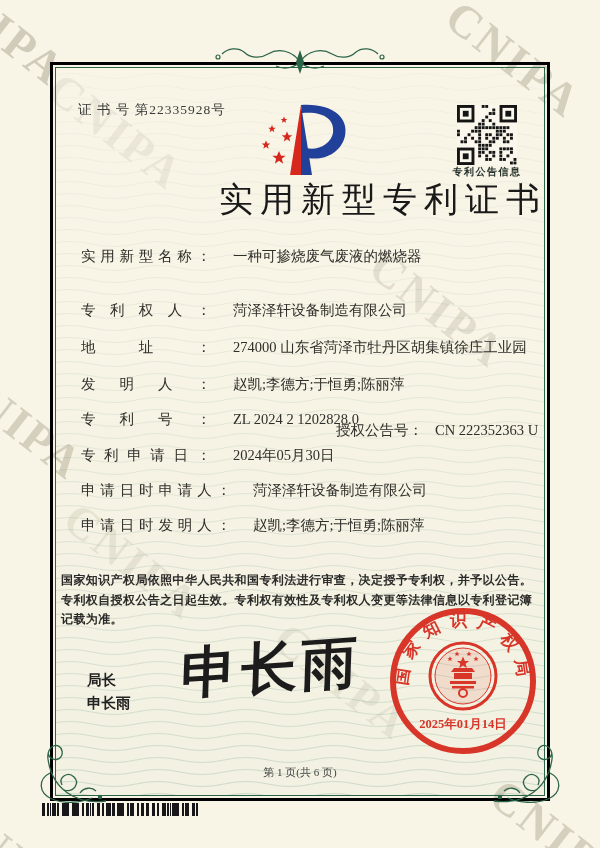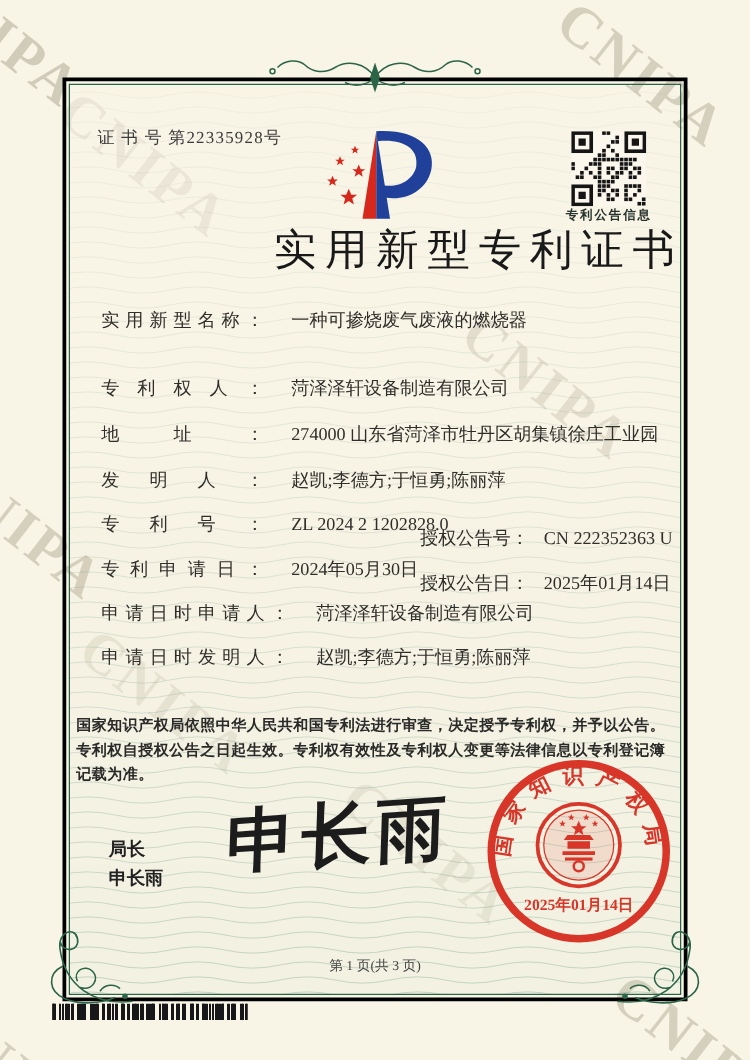--- a/index.html
+++ b/index.html
@@ -276,44 +276,41 @@
       <span class="lbl">发明人：</span><span class="val">赵凯;李德方;于恒勇;陈丽萍</span>
     </div>
     <div class="row" style="top:345px">
       <span class="lbl">专利号：</span><span class="val">ZL 2024 2 1202828.0</span>
       <span class="rcol">
         <span class="lbl2">授权公告号：</span><span>CN 222352363 U</span>
       </span>
     </div>
     <div class="row" style="top:381px">
       <span class="lbl">专利申请日：</span><span class="val">2024年05月30日</span>
-      <span class="rcol">
-        <span class="lbl2">授权公告日：</span><span>2025年01月14日</span>
-      </span>
     </div>
     <div class="row" style="top:416px">
       <span class="lbl lbl-w">申请日时申请人：</span><span class="val">菏泽泽轩设备制造有限公司</span>
     </div>
     <div class="row" style="top:451px">
       <span class="lbl lbl-w">申请日时发明人：</span><span class="val">赵凯;李德方;于恒勇;陈丽萍</span>
     </div>
 
     <div class="statement">
       <div>国家知识产权局依照中华人民共和国专利法进行审查，决定授予专利权，并予以公告。</div>
       <div>专利权自授权公告之日起生效。专利权有效性及专利权人变更等法律信息以专利登记簿记载为准。</div>
     </div>
 
     <div class="officer">
       <div>局长</div>
       <div>申长雨</div>
     </div>
 
     <div class="signature">申长雨</div>
 
-    <div class="page-no">第 1 页(共 3 页)</div>
+    <div class="page-no">第 1 页(共 6 页)</div>
   </div>
 
   <svg class="orn" style="left:200px;top:44px" width="200" height="36" viewBox="0 0 200 36">
     <g fill="none" stroke="#2c6448" stroke-width="1.2">
       <path d="M100,18 C108,6 122,4 132,10 C140,15 150,14 156,8 C162,3 172,4 178,10"></path>
       <path d="M100,18 C92,6 78,4 68,10 C60,15 50,14 44,8 C38,3 28,4 22,10"></path>
       <path d="M100,18 C106,24 116,26 124,22"></path>
       <path d="M100,18 C94,24 84,26 76,22"></path>
       <circle cx="182" cy="13" r="2"></circle>
         <circle cx="18" cy="13" r="2"></circle>

